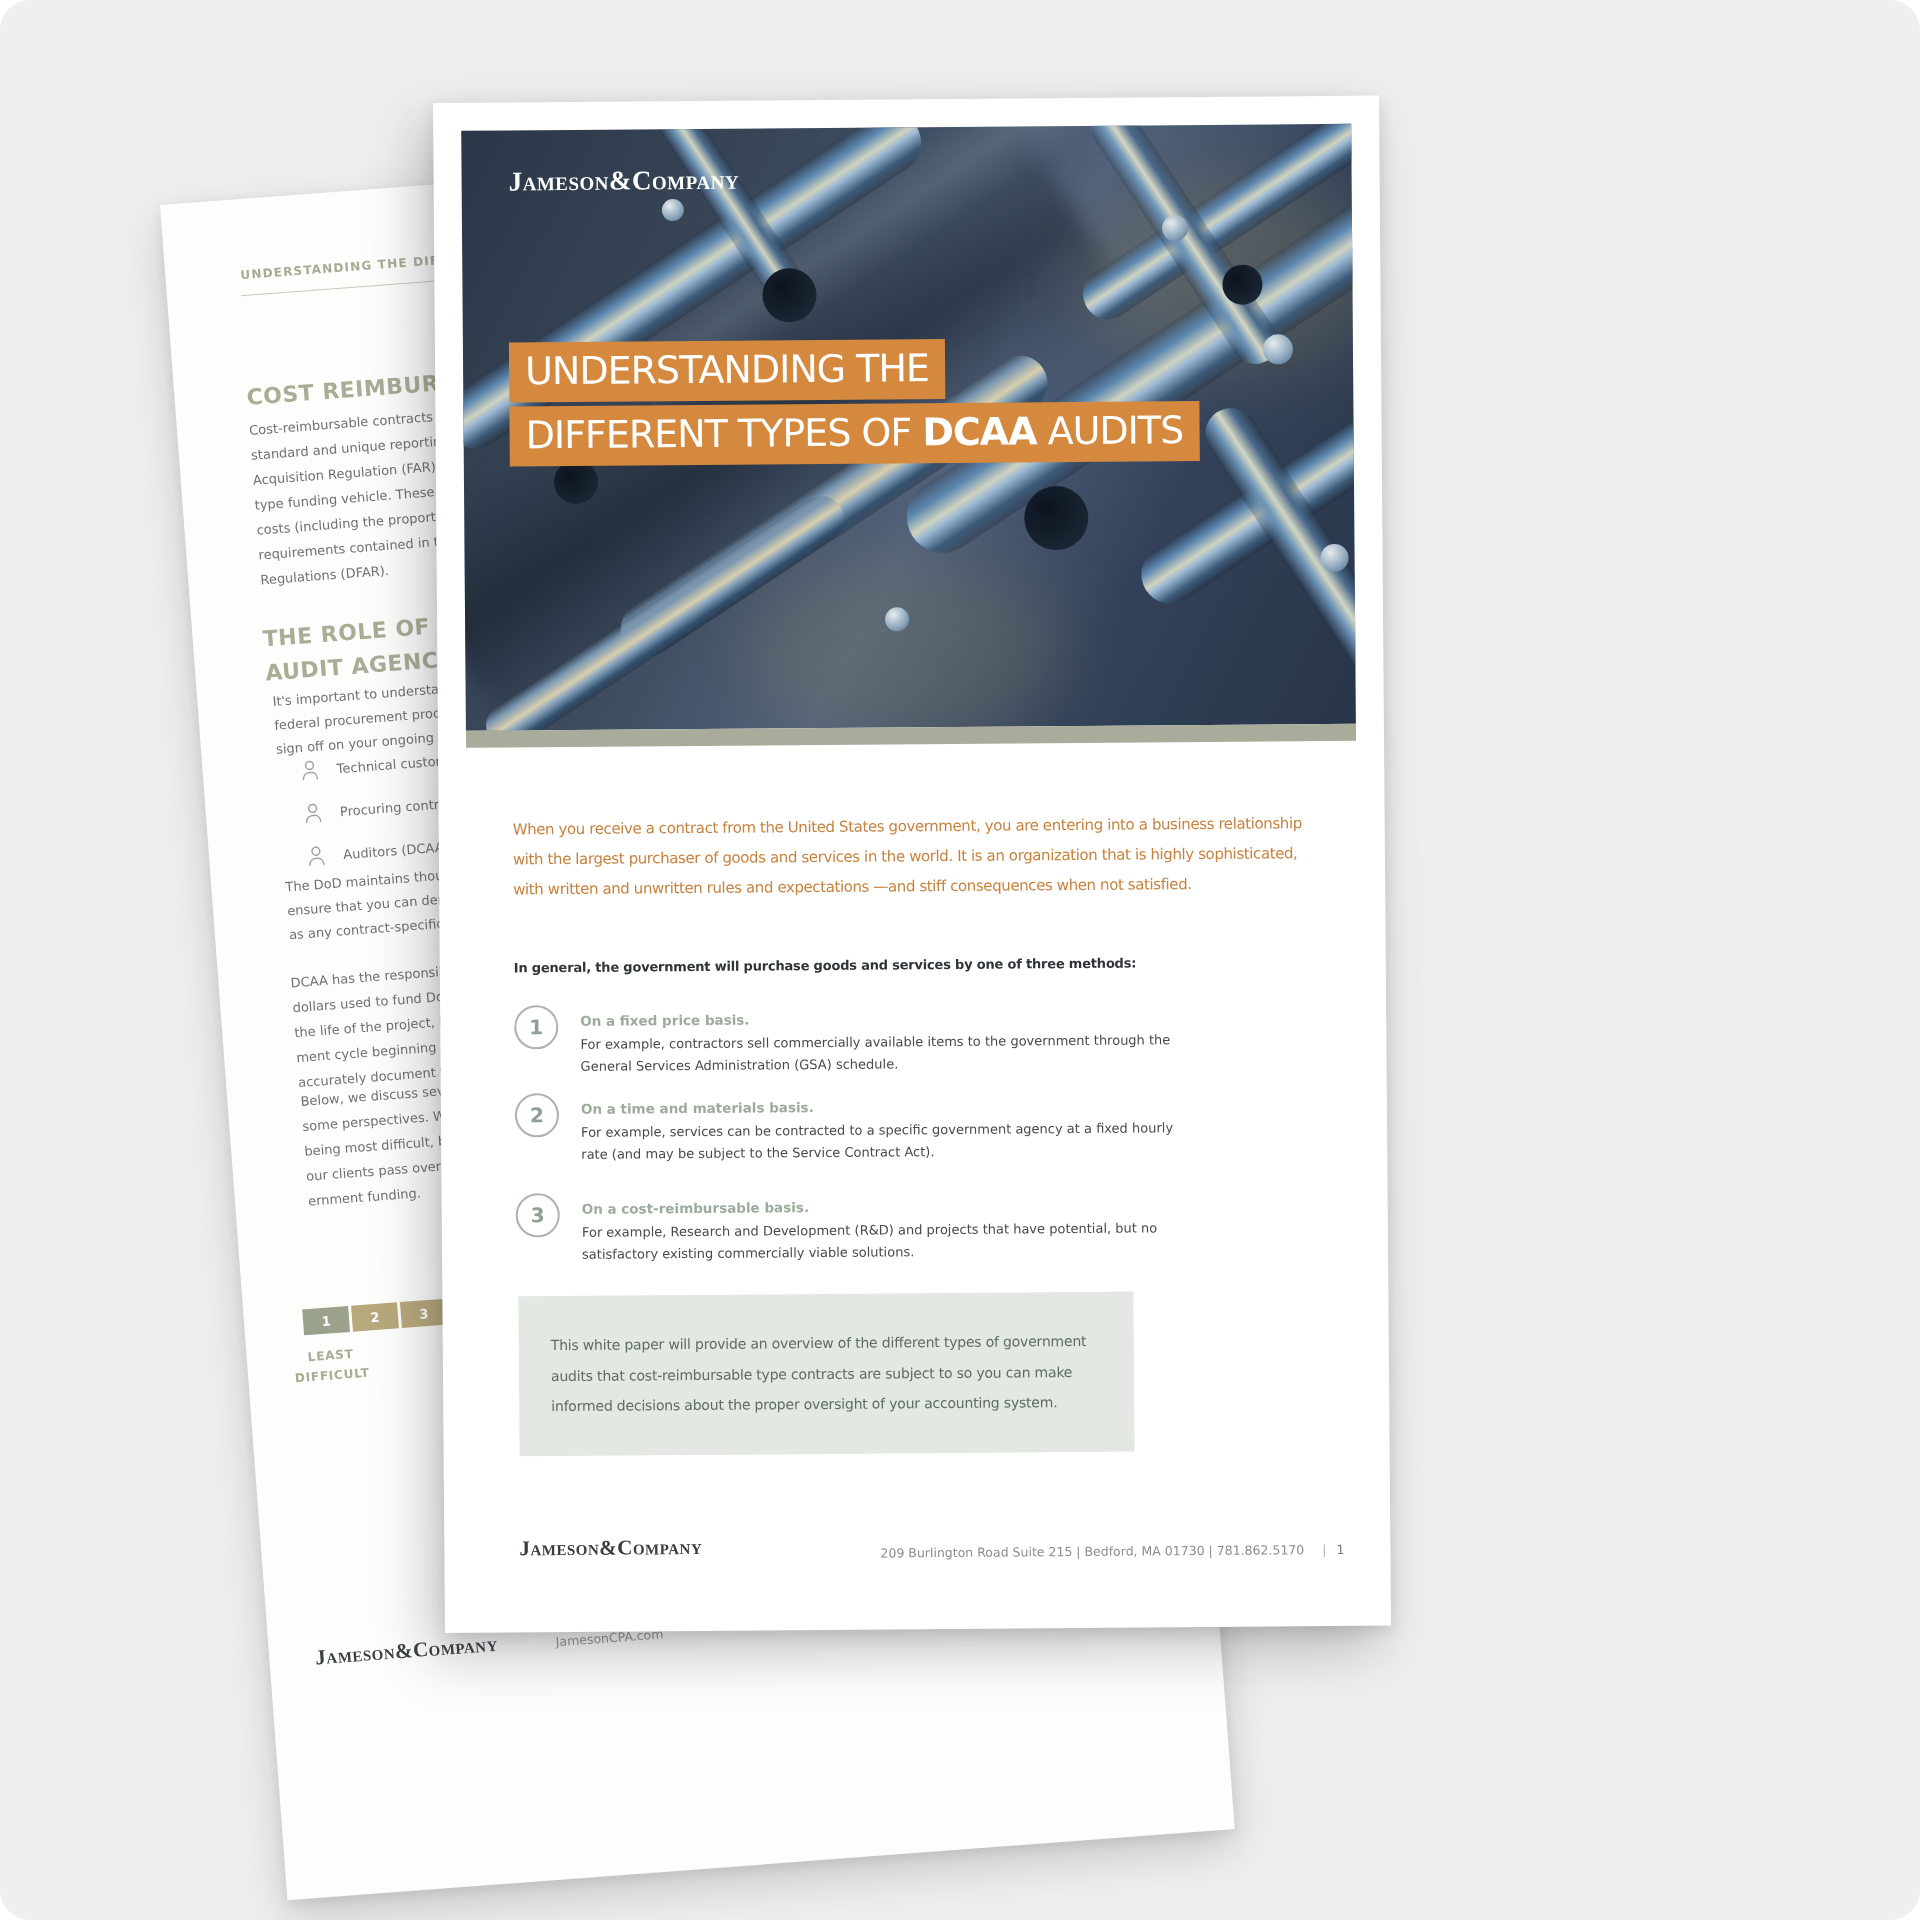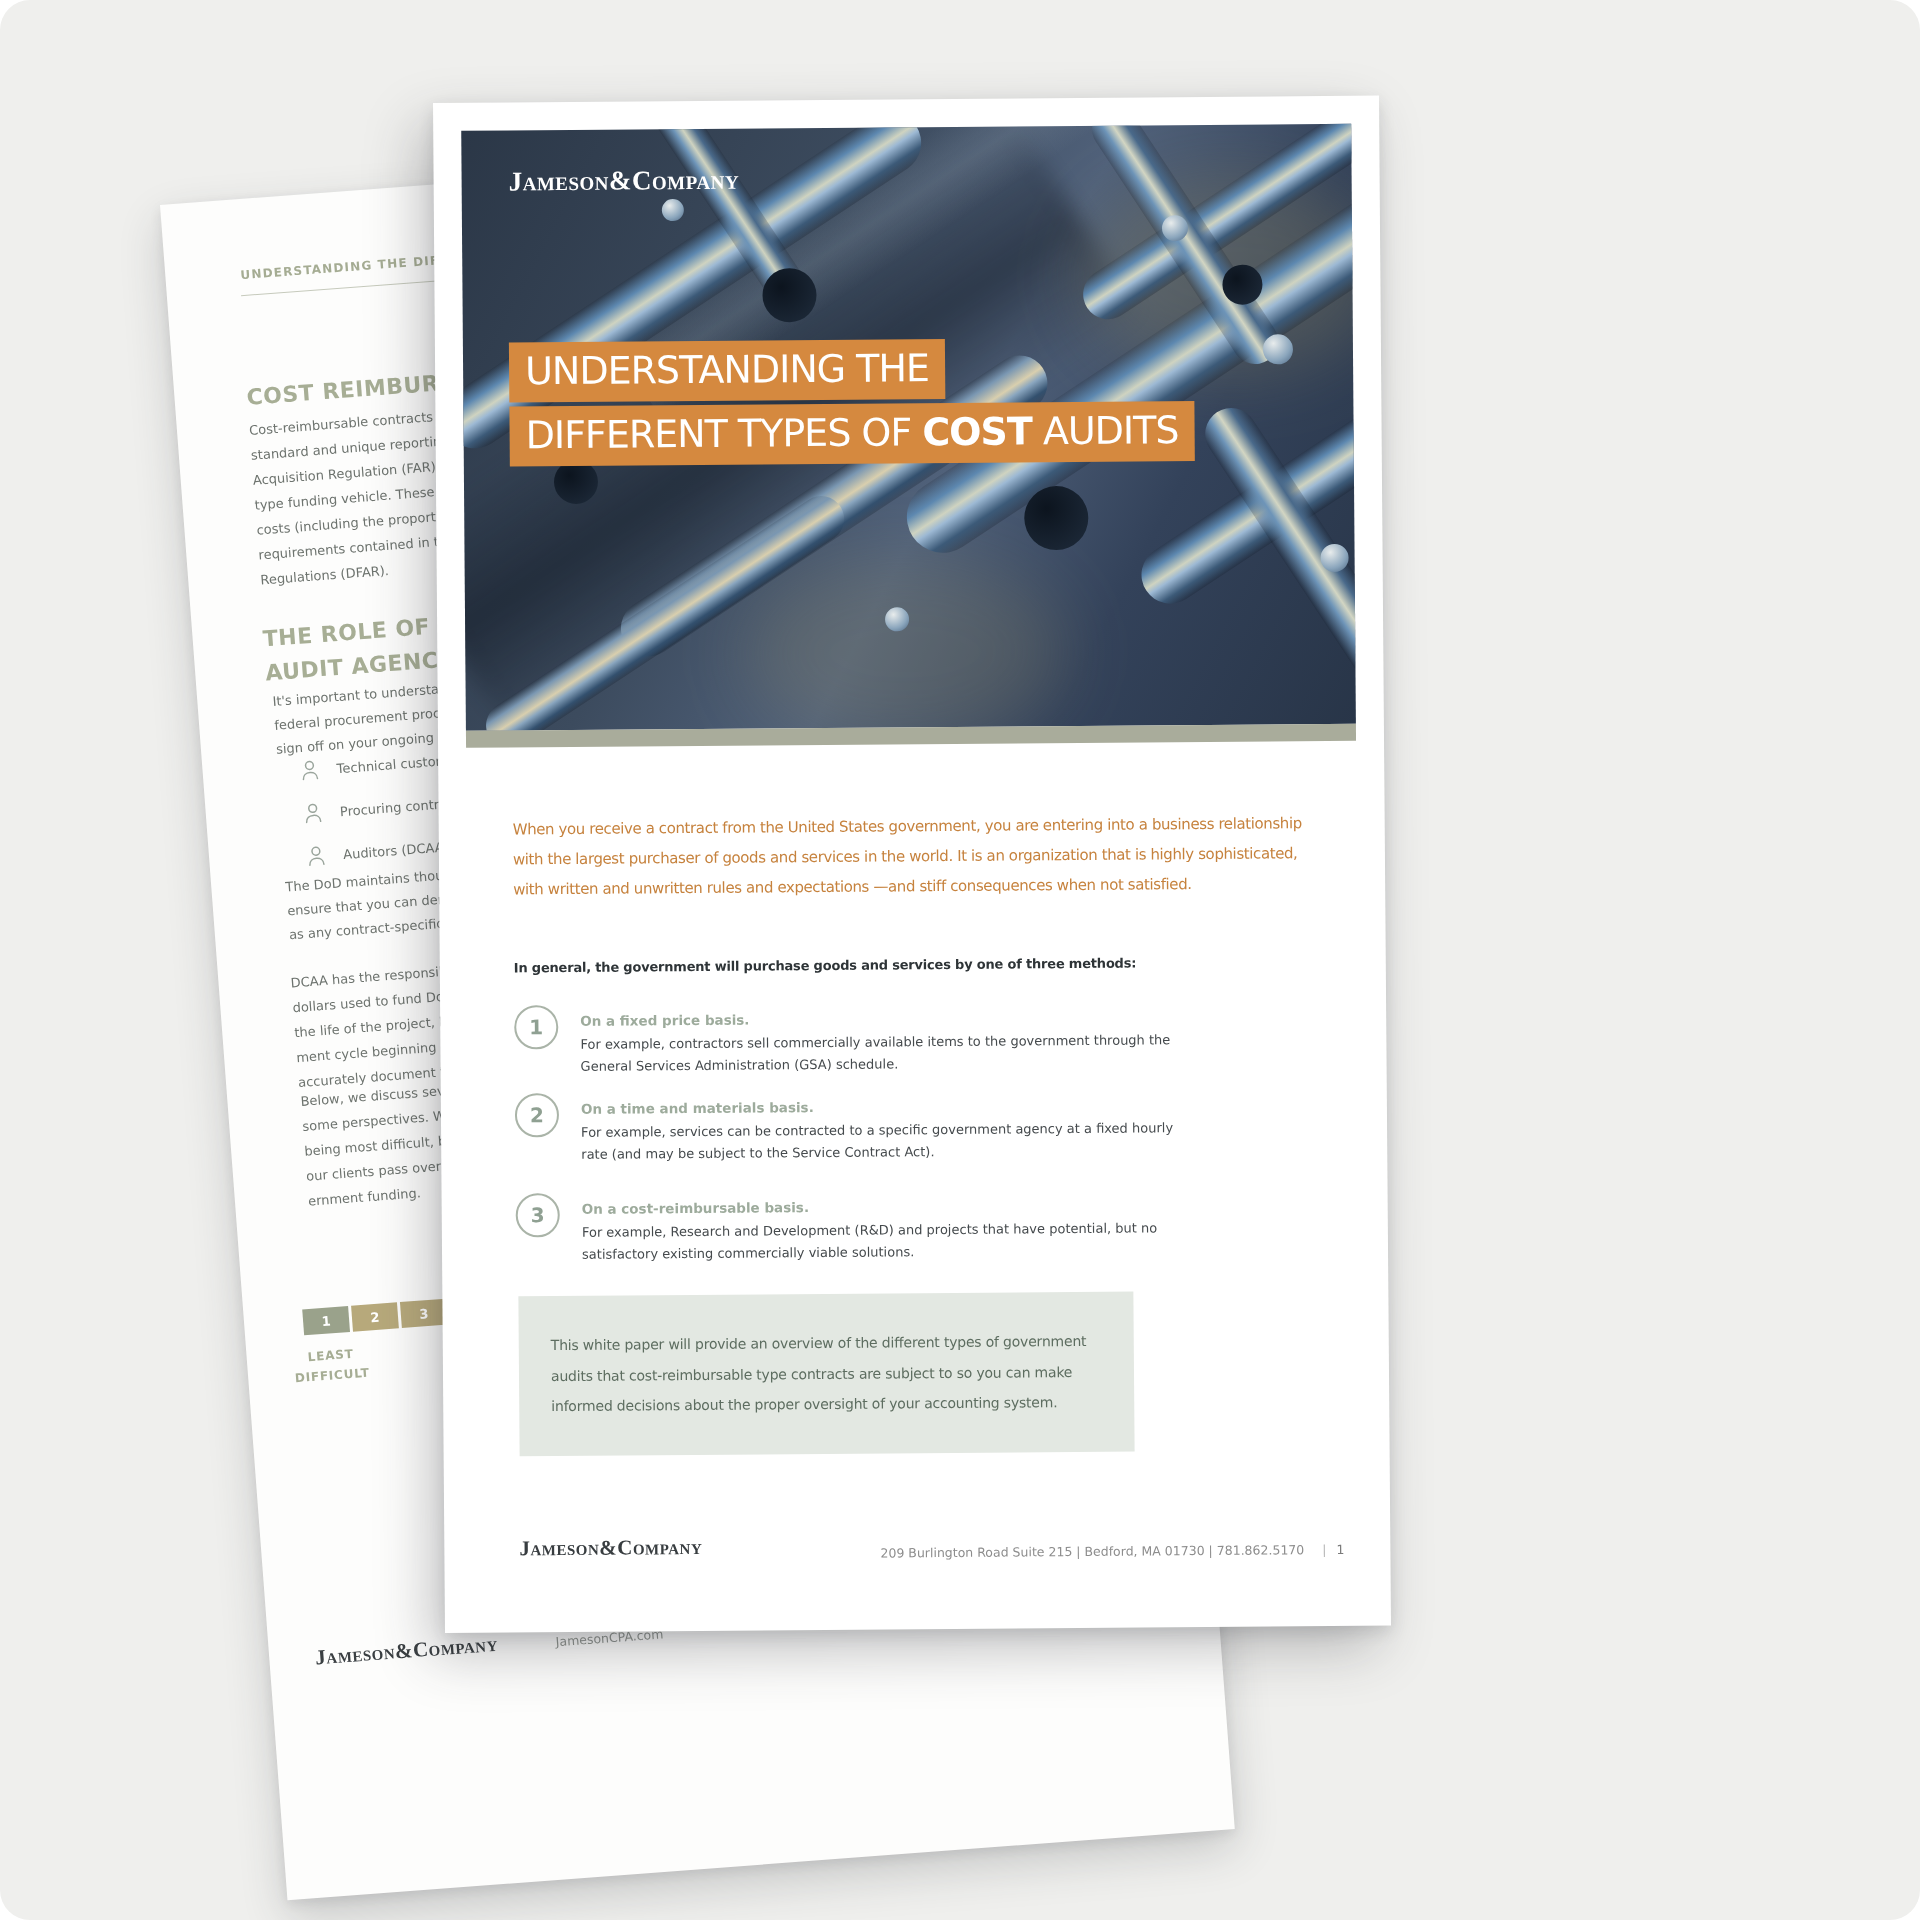--- a/index.html
+++ b/index.html
@@ -244,21 +244,21 @@
       <div class="shape pin p4"></div>
       <div class="shape pin p5"></div>
     </div>
 
     <div class="logo-serif fp-logo">Jameson&amp;Company</div>
 
     <div class="banner">
       <div class="line">UNDERSTANDING THE</div>
       <div class="line">
           <span>DIFFERENT TYPES OF </span>
-          <b>COST</b>
+          <b>DCAA</b>
           <span> AUDITS</span>
         </div>
     </div>
 
     <div class="sage-bar"></div>
 
     <div class="intro">
       <div>When you receive a contract from the United States government, you are entering into a business relationship</div>
       <div>with the largest purchaser of goods and services in the world.  It is an organization that is highly sophisticated,</div>
       <div>with written and unwritten rules and expectations —and stiff consequences when not satisfied.</div>

